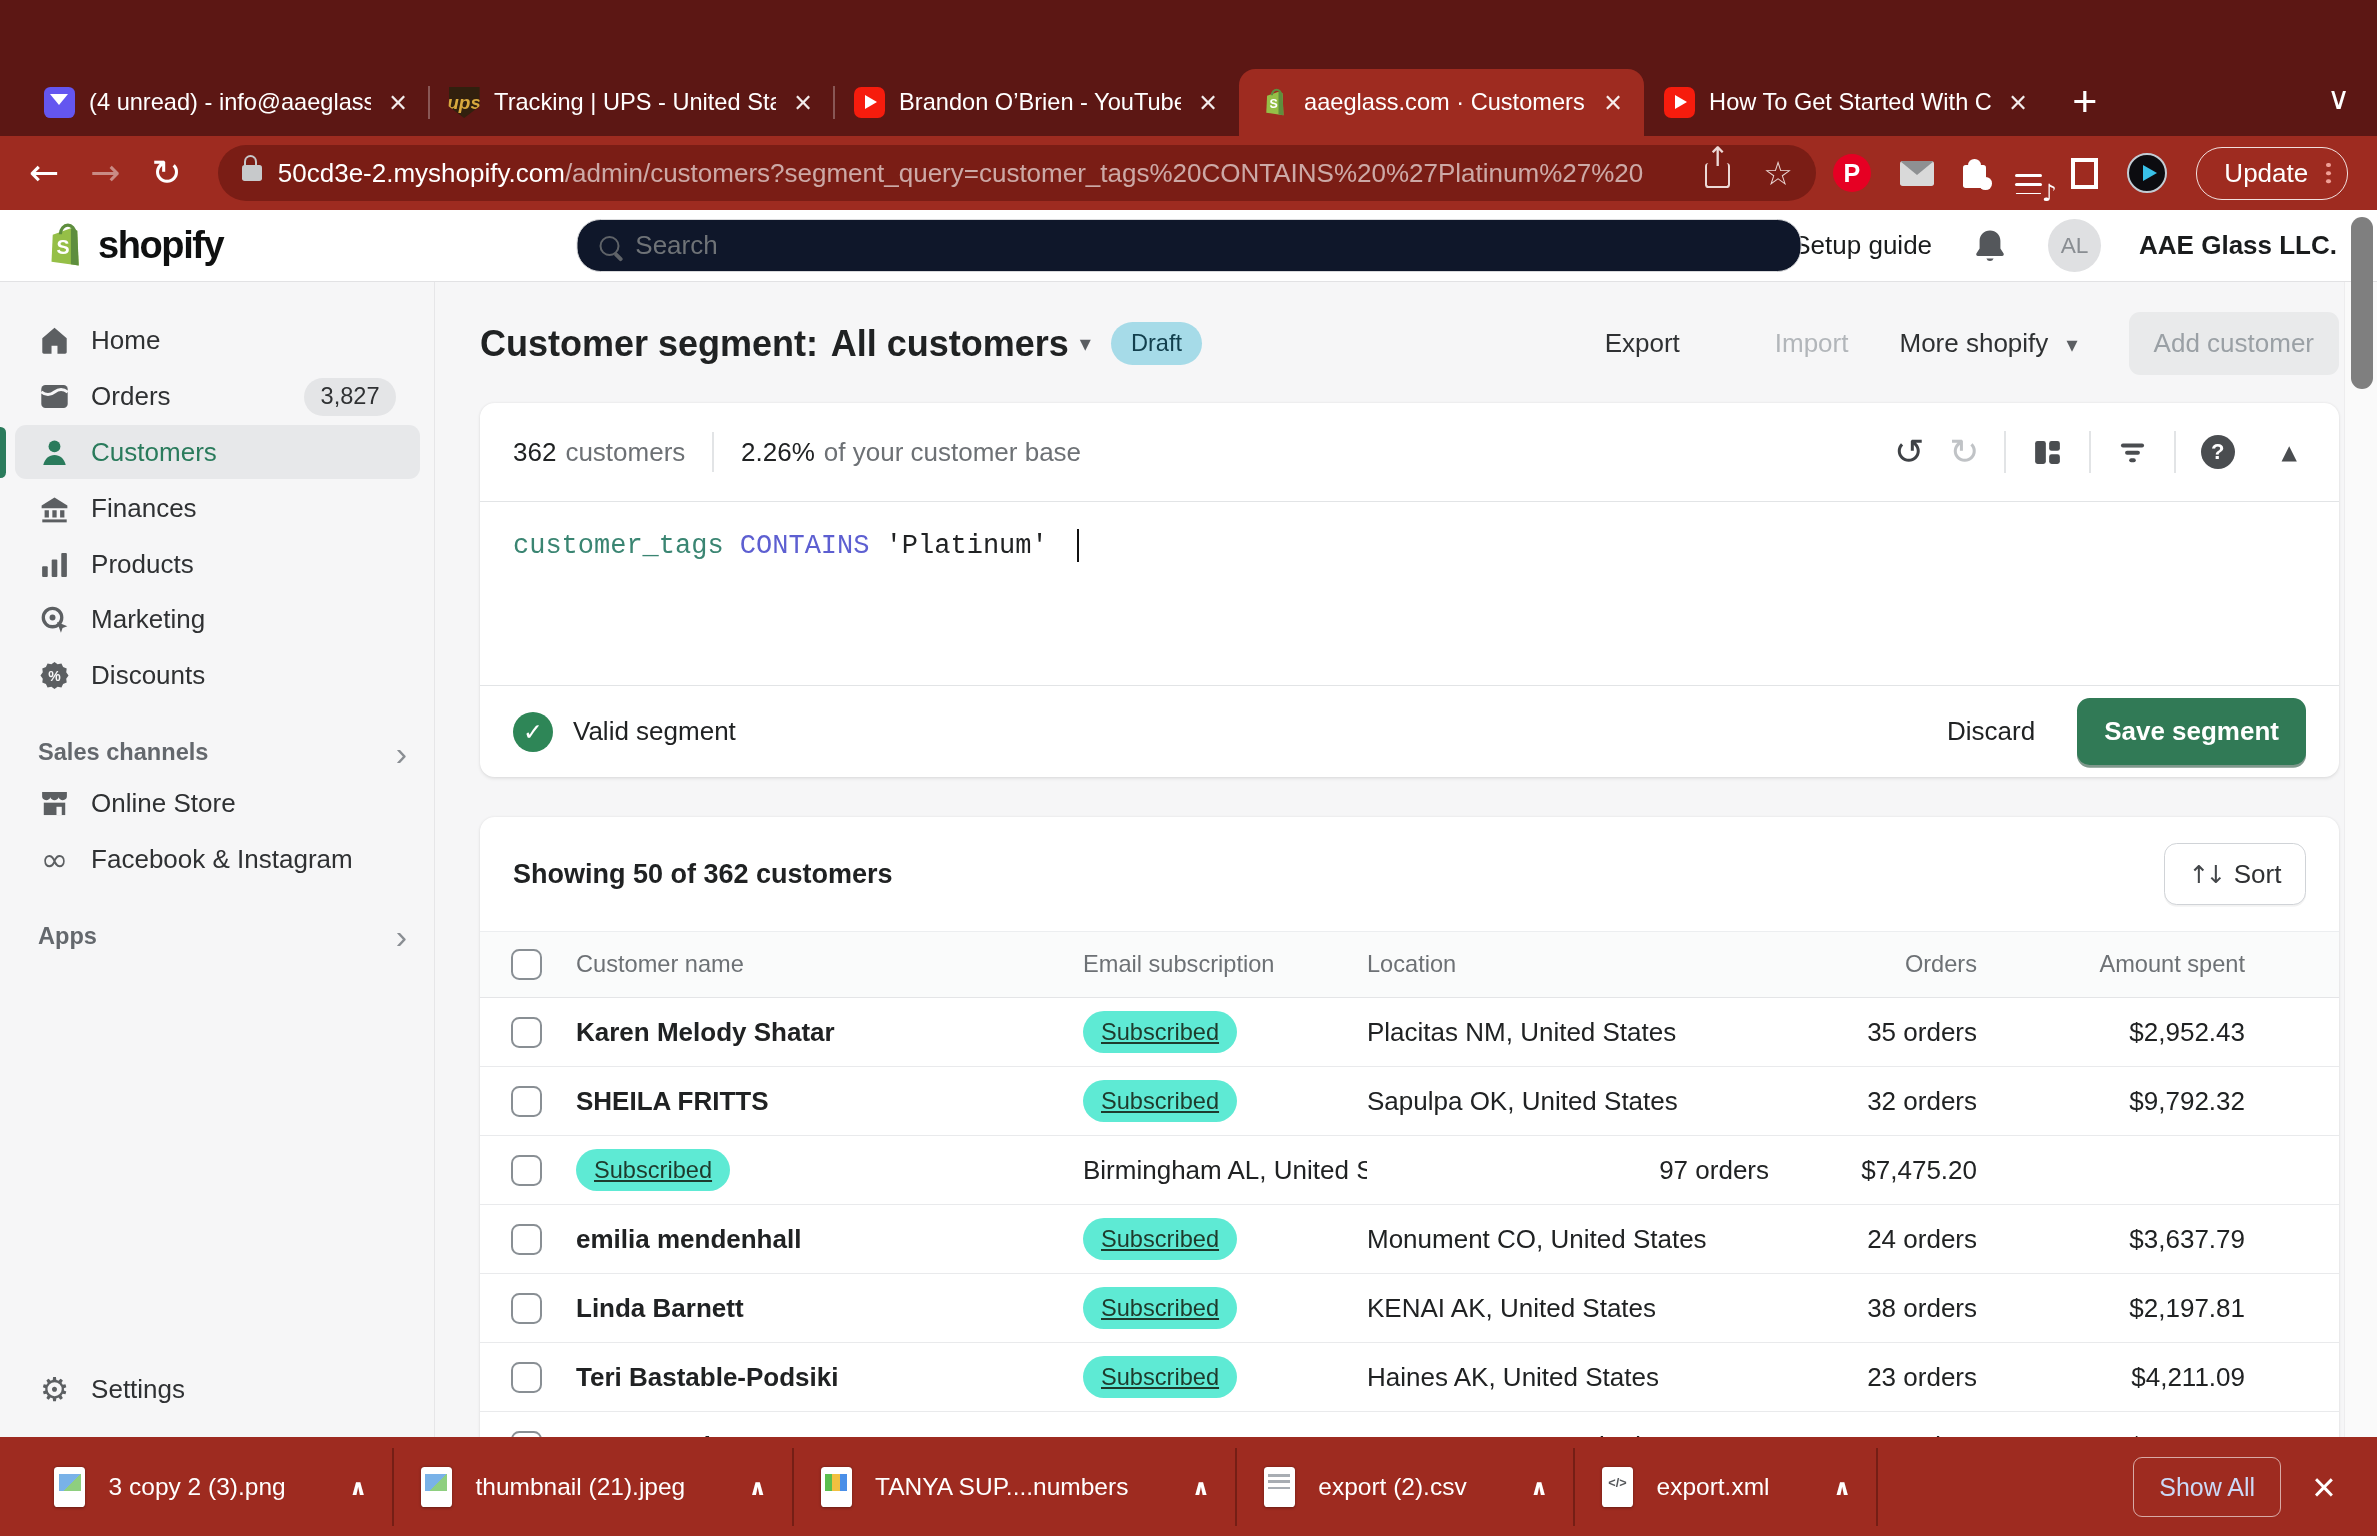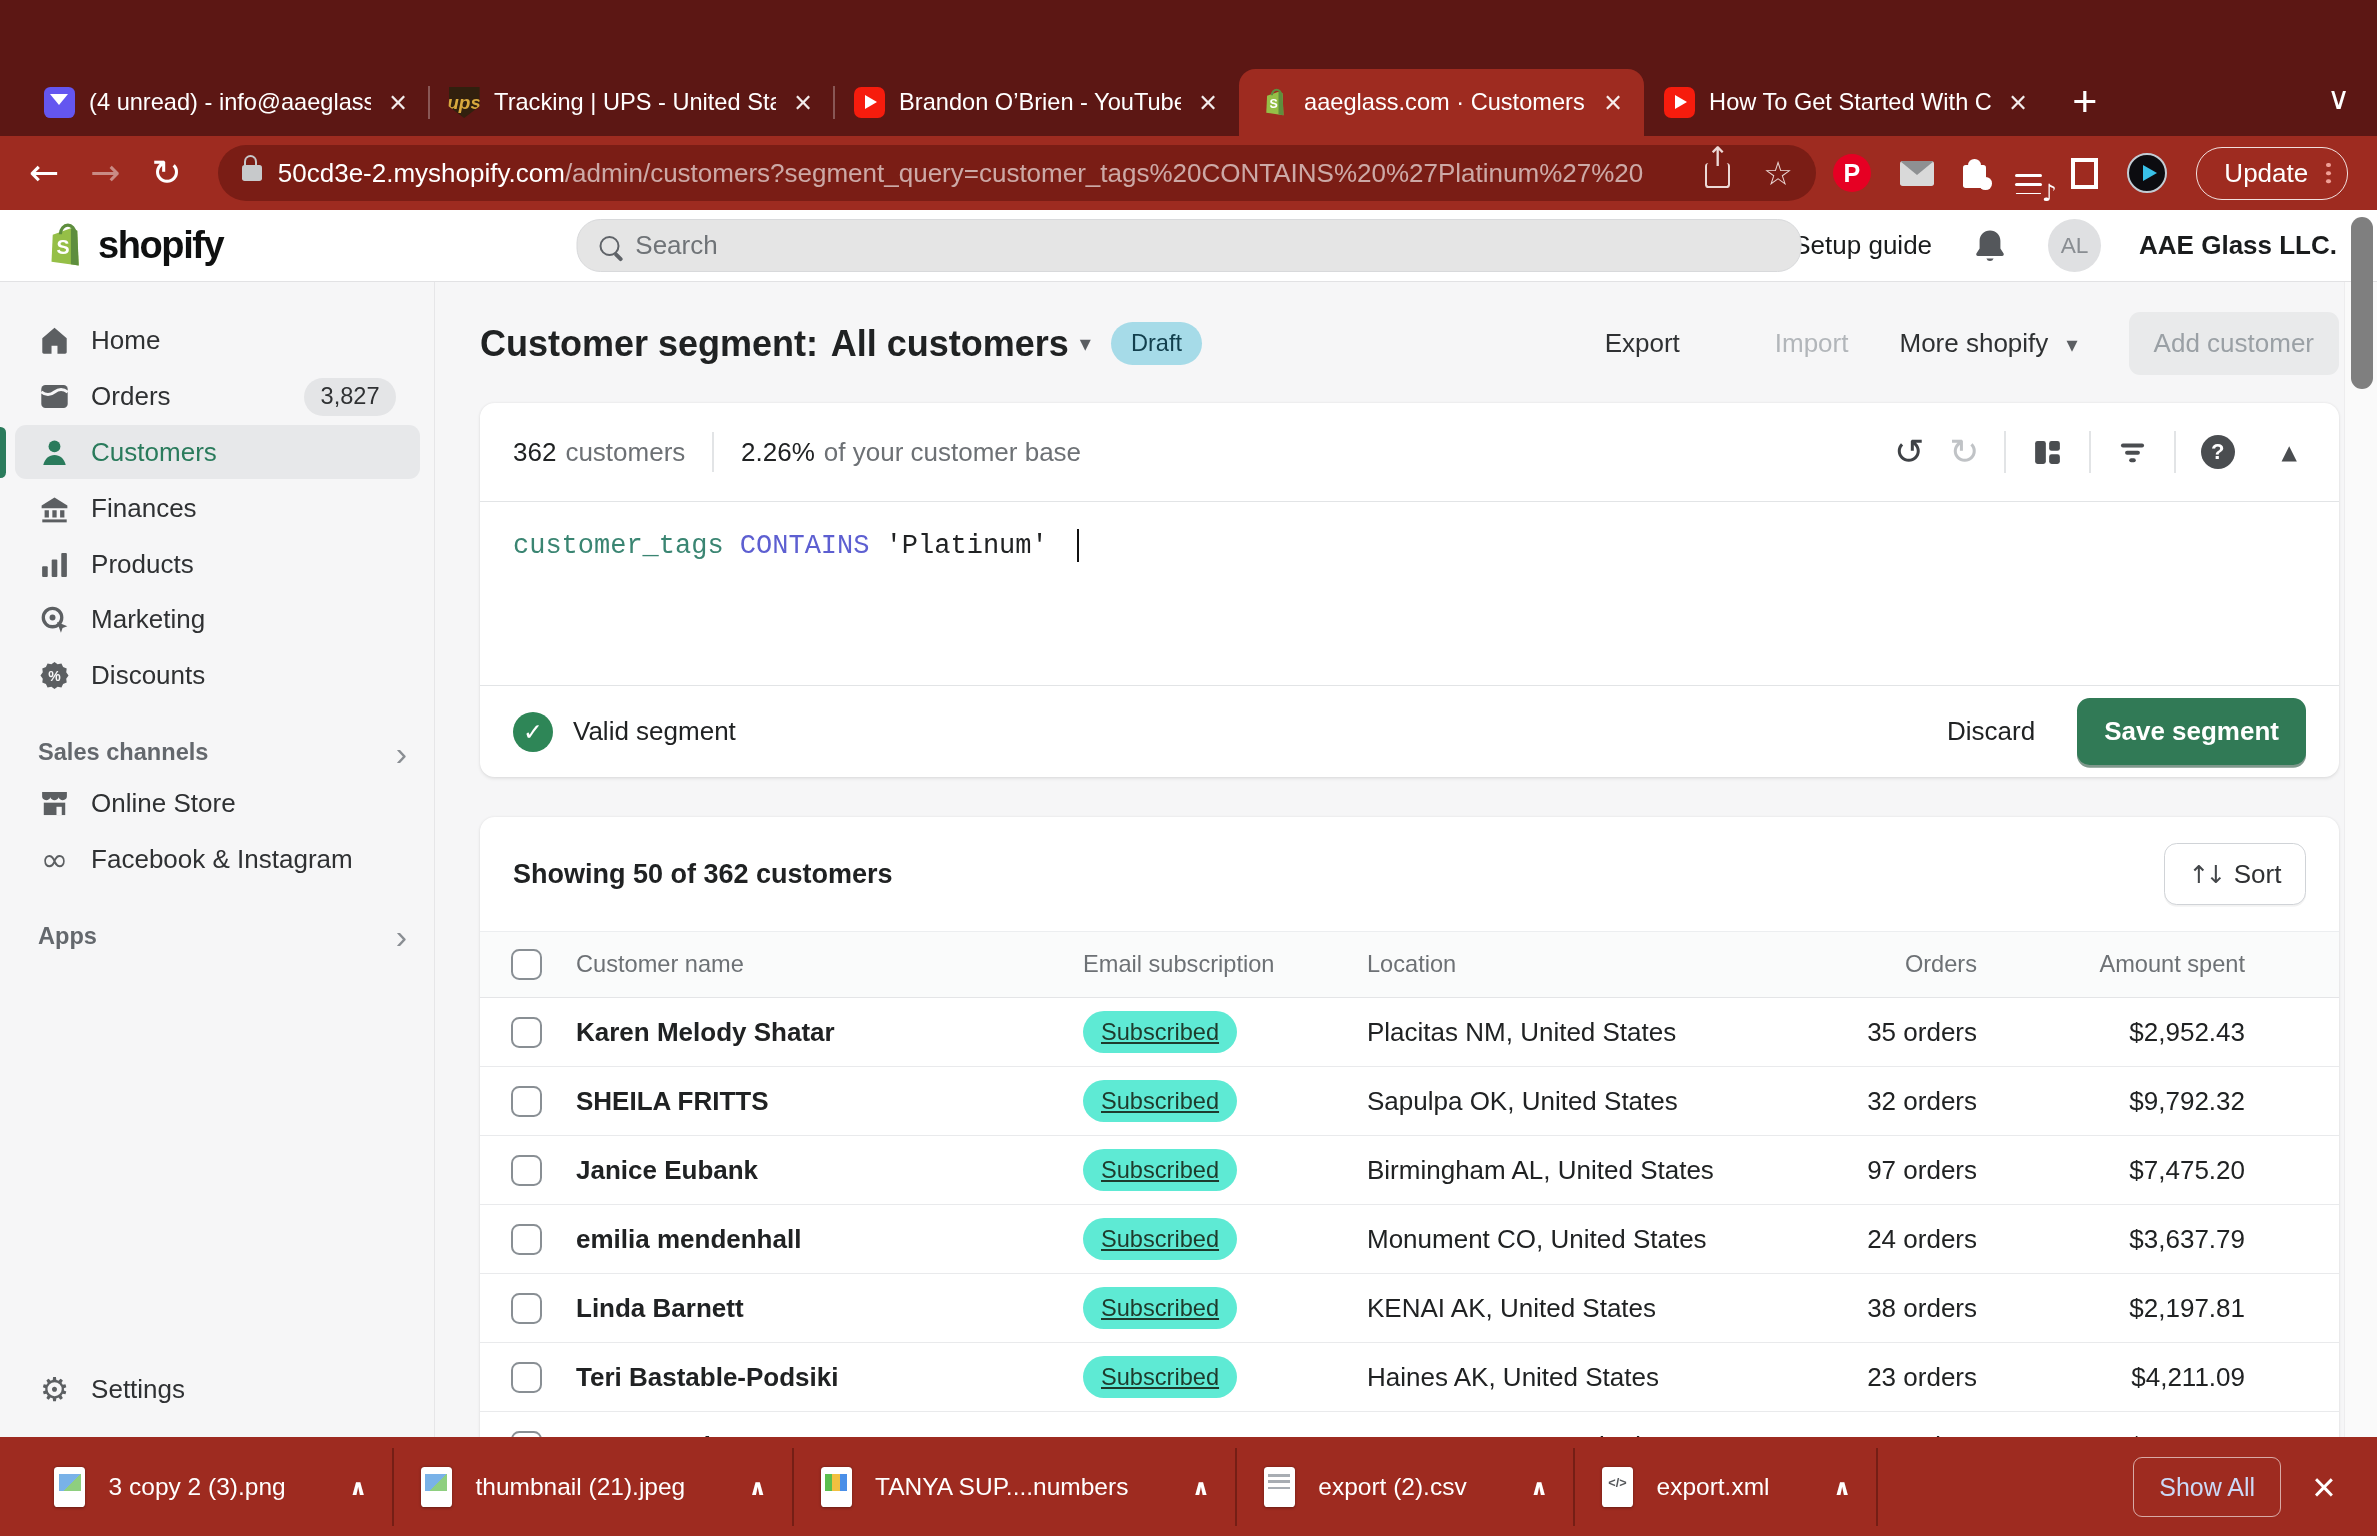--- a/index.html
+++ b/index.html
@@ -67,21 +67,21 @@
       font-size:26px; display:flex; align-items:center; padding:0 16.3px 0 27px; gap:18px; }
   .update-dots { width:4.5px; height:4.5px; border-radius:50%; background:#f0a096;
       box-shadow:0 8.2px 0 #f0a096, 0 16.3px 0 #f0a096; margin-top:-16.3px; }
 
   
   .shop-header { height:72px; background:#fff; border-bottom:1.8px solid #e2e2e4; display:flex;
       align-items:center; padding:0 40px; position:relative; }
   .logo { display:flex; align-items:center; gap:9px; }
   .logo-word { font-size:38px; font-weight:700; color:#0f1010; letter-spacing:-1.4px; }
   .search-box { position:absolute; left:50%; transform:translateX(-50%); width:1225px; height:53px;
-      background:#e5e5e5; border:1.8px solid #d8d9db; border-radius:24px; display:flex; align-items:center;
+      background:#0f172a; border:1.8px solid #d8d9db; border-radius:24px; display:flex; align-items:center;
       padding:0 22px; gap:16.3px; }
   .mag { width:20px; height:20px; border:2.7px solid #5f6368; border-radius:50%; position:relative; flex:0 0 auto;}
   .mag::after { content:""; position:absolute; width:3.6px; height:10px; background:#5f6368;
       transform:rotate(-45deg); bottom:-8.2px; right:-2.7px; border-radius:1.8px; }
   .search-ph { font-size:26px; color:#6f7377; }
   .hdr-right { margin-left:auto; display:flex; align-items:center; gap:38px; }
   .setup { display:flex; align-items:center; gap:14.5px; font-size:26px; color:#1a1c1d; font-weight:500; }
   .avatar { width:53px; height:53px; border-radius:50%; background:#dfe0e2; color:#898d92; font-size:22.7px;
       display:flex; align-items:center; justify-content:center; font-weight:500; }
   .store-name { font-size:26px; font-weight:600; color:#1a1c1d; }
@@ -460,21 +460,20 @@
           <span class="cb"></span>
           <span class="td name">SHEILA FRITTS</span>
           <span class="td"><span class="badge-sub">Subscribed</span></span>
           <span class="td">Sapulpa OK, United States</span>
           <span class="td r">32 orders</span>
           <span class="td r">$9,792.32</span>
         </div>
 
         <div class="tgrid trow">
           <span class="cb"></span>
-          <span class="td name">Janice Eubank</span>
           <span class="td"><span class="badge-sub">Subscribed</span></span>
           <span class="td">Birmingham AL, United States</span>
           <span class="td r">97 orders</span>
           <span class="td r">$7,475.20</span>
         </div>
 
         <div class="tgrid trow">
           <span class="cb"></span>
           <span class="td name">emilia mendenhall</span>
           <span class="td"><span class="badge-sub">Subscribed</span></span>

